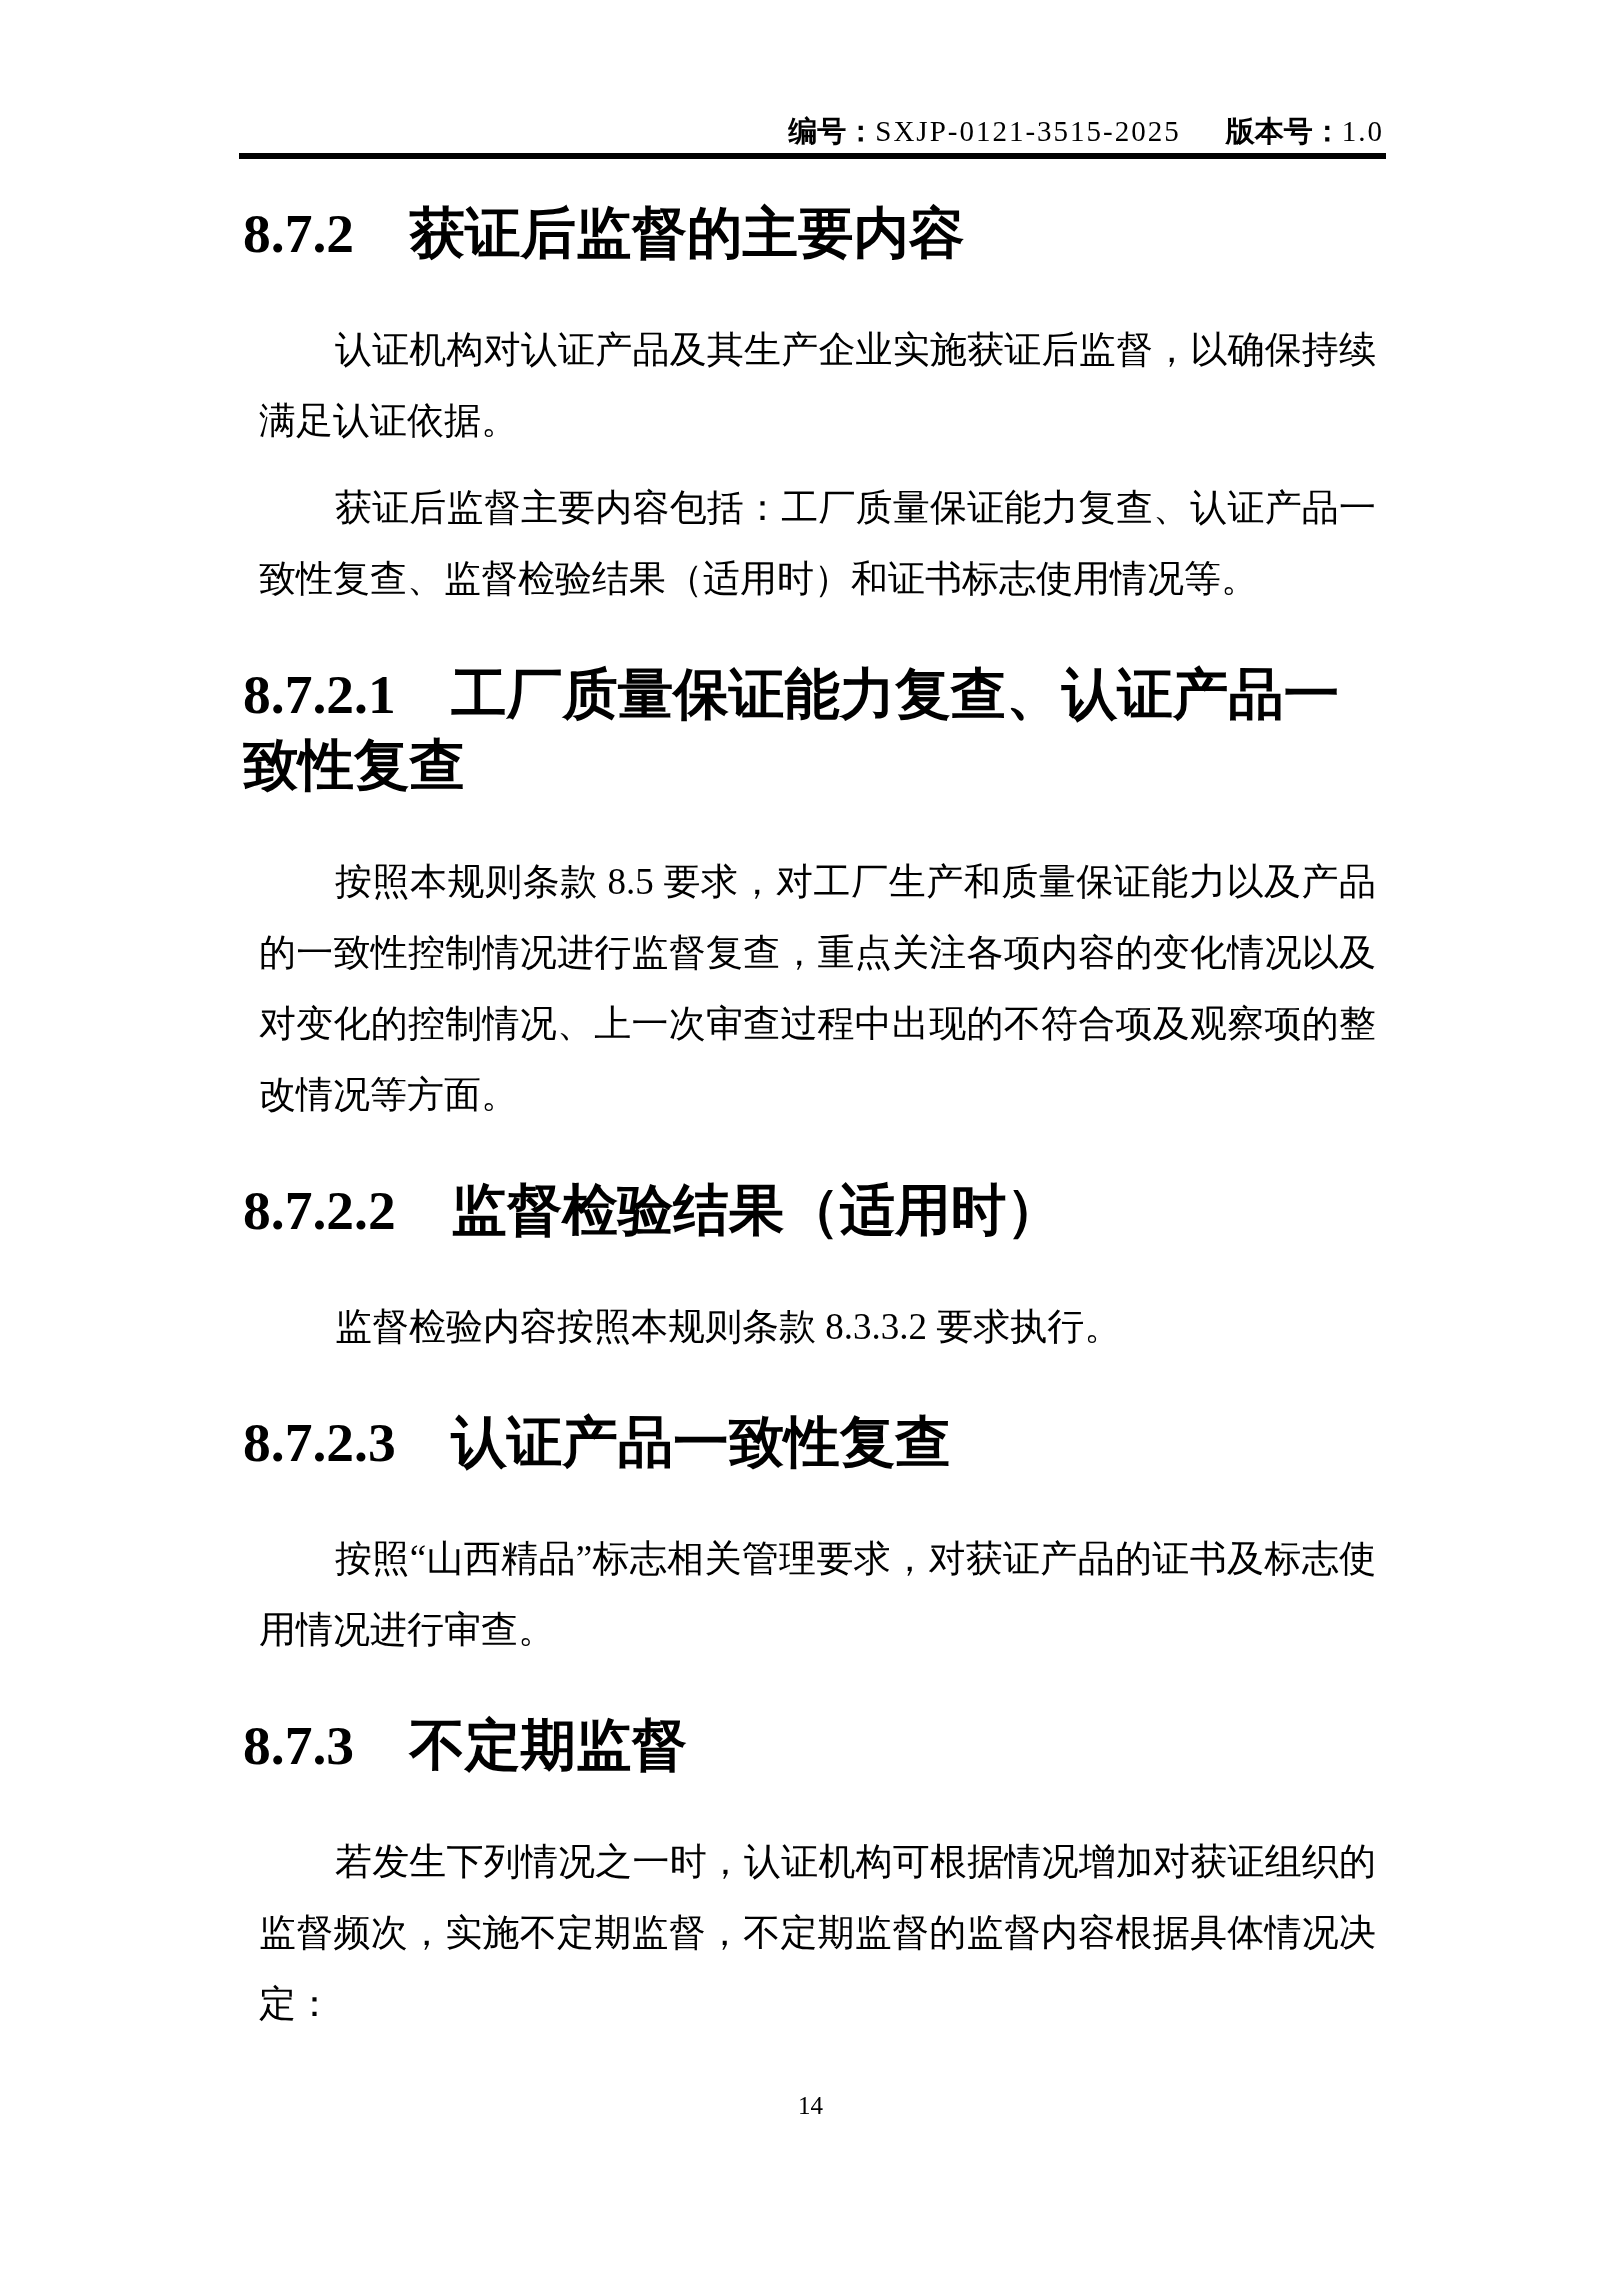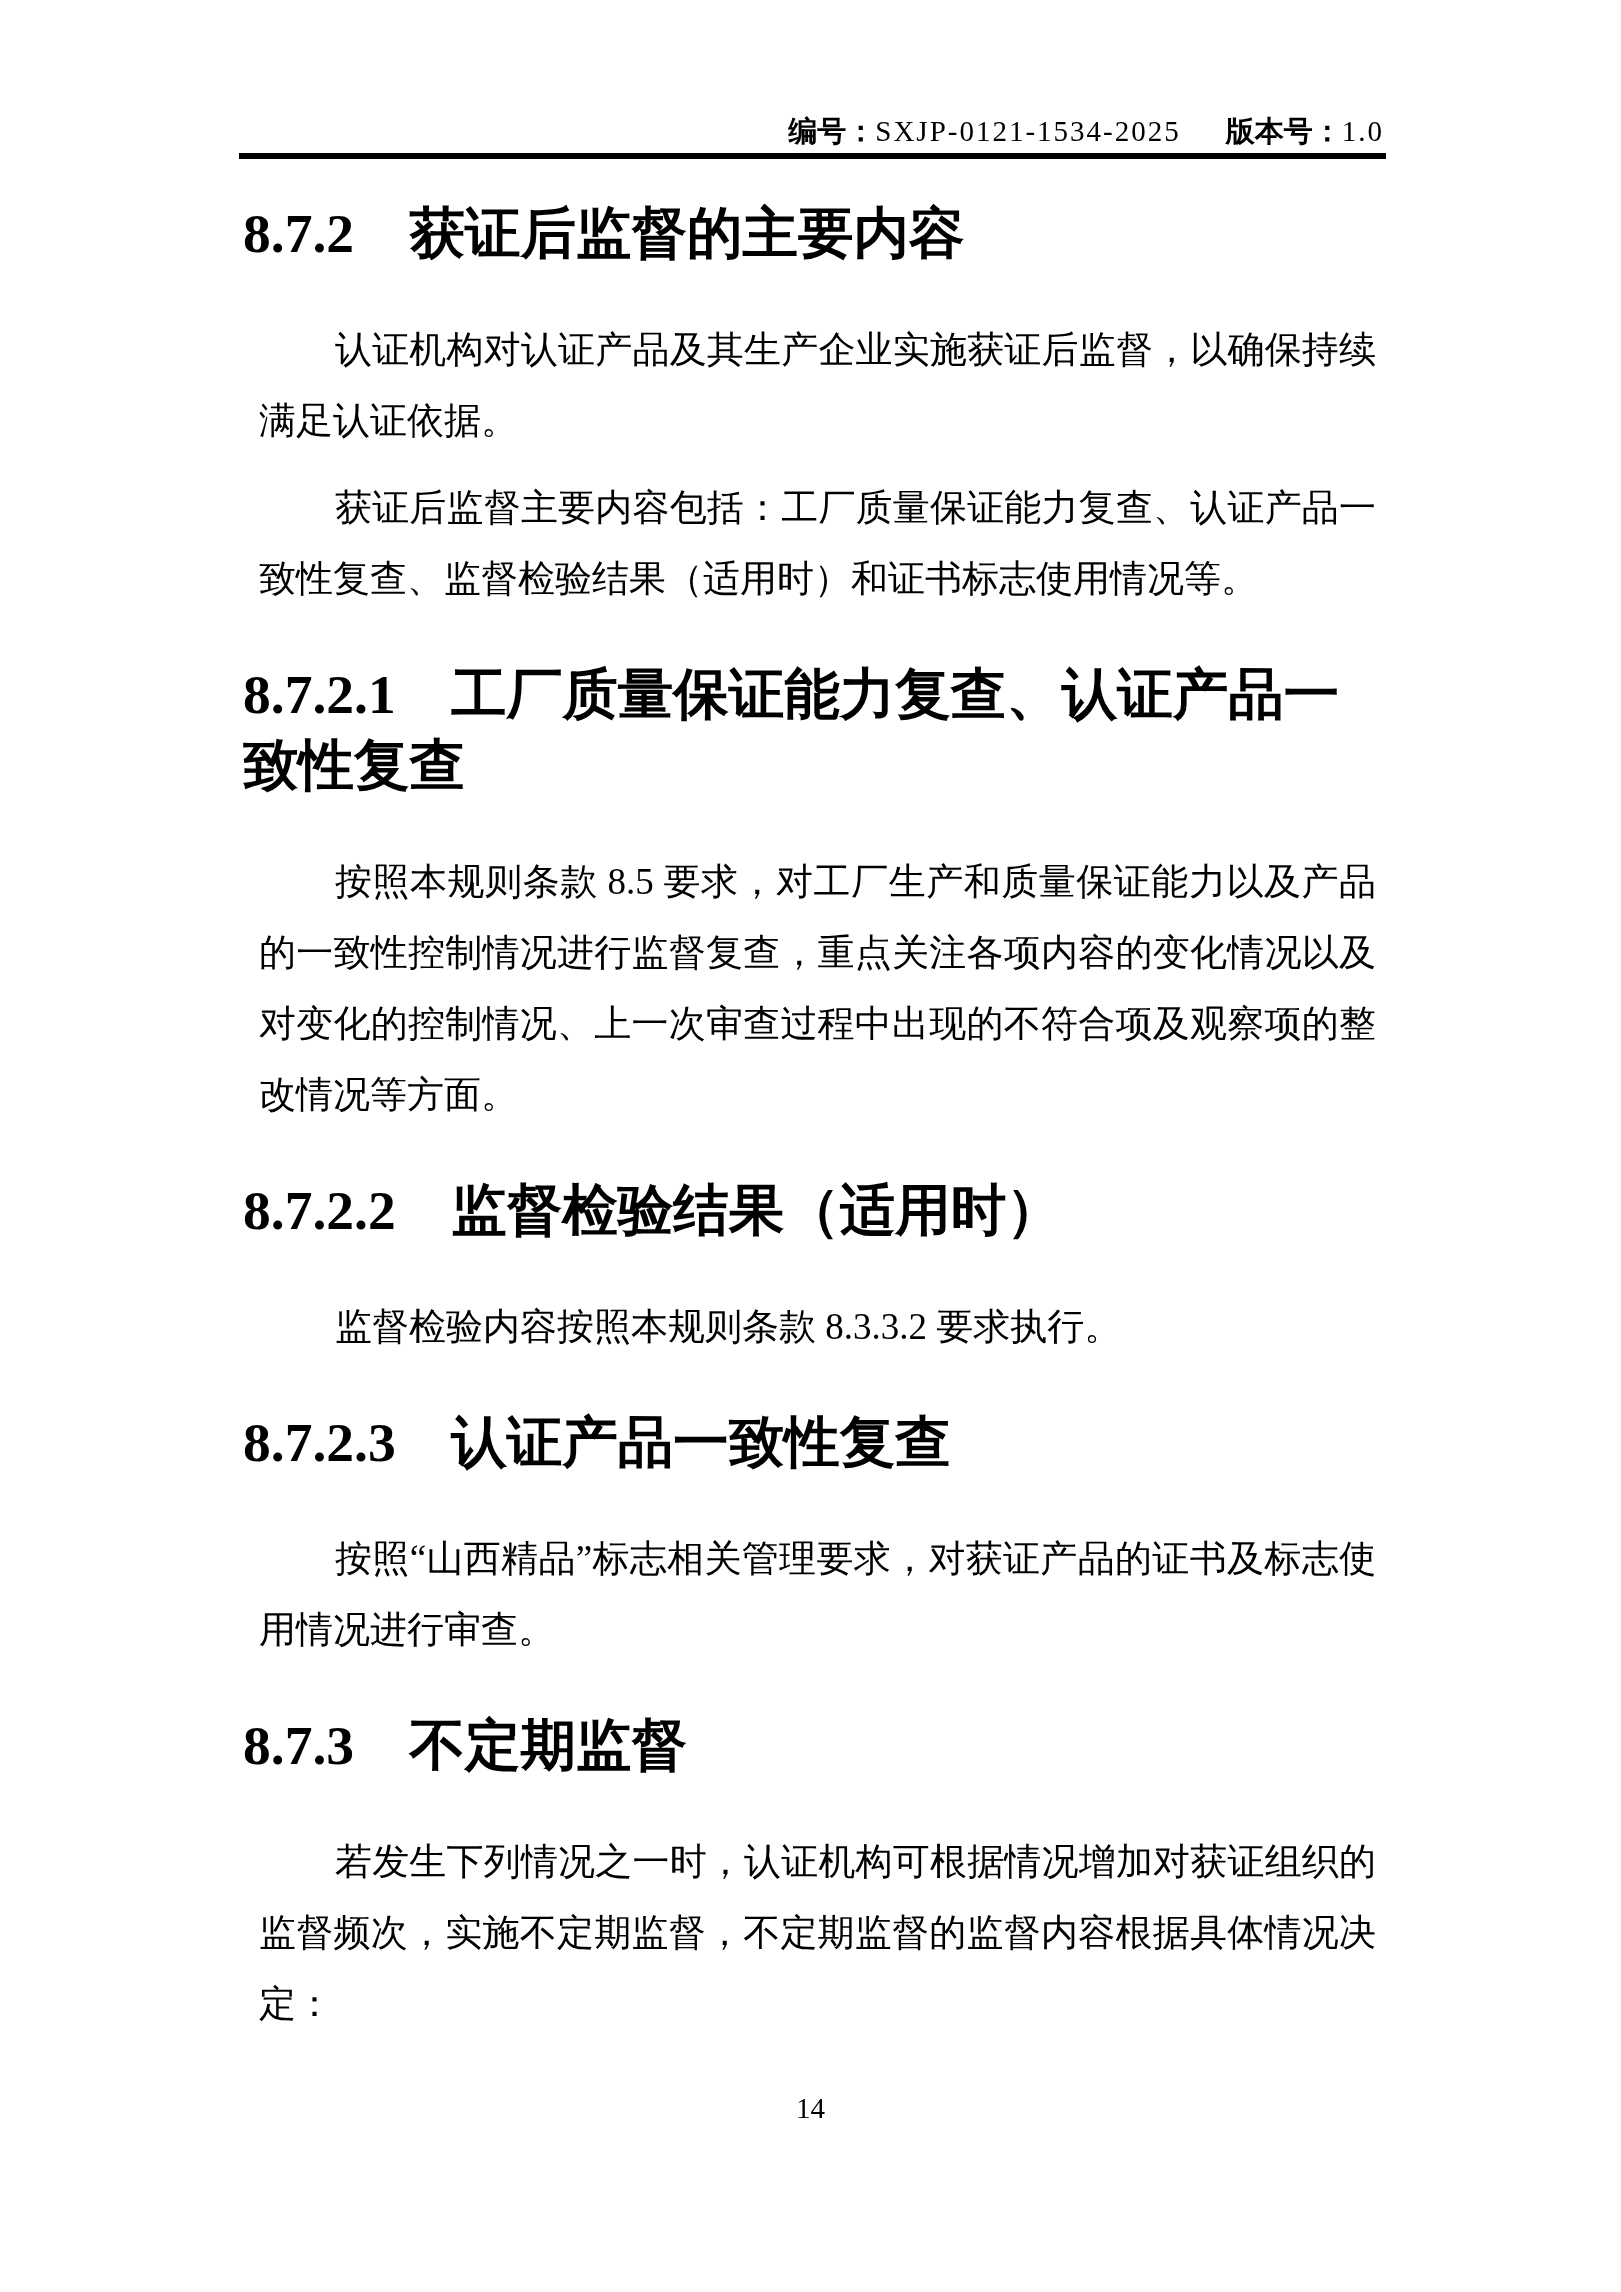--- a/index.html
+++ b/index.html
@@ -50,30 +50,30 @@
   .para {
     margin: 16px;
     text-indent: 76px;
   }
   .page-number {
     position: absolute;
     top: 2092px;
     left: 0;
     width: 100%;
     text-align: center;
-    font-size: 29px;
+    font-size: 25px;
   }
 </style>
 </head>
 <body>
 
 <div class="page">
 
   <div class="doc-header">
-    <span class="hdr-label">编号：</span><span class="hdr-value">SXJP-0121-1534-2025</span><span class="hdr-version-label">版本号：</span><span class="hdr-value">1.0</span>
+    <span class="hdr-label">编号：</span><span class="hdr-value">SXJP-0121-3515-2025</span><span class="hdr-version-label">版本号：</span><span class="hdr-value">1.0</span>
   </div>
 
   <div class="rule"></div>
 
   <div class="content">
     <h2 class="heading">8.7.2　获证后监督的主要内容</h2>
     <p class="para">认证机构对认证产品及其生产企业实施获证后监督，以确保持续满足认证依据。</p>
     <p class="para">获证后监督主要内容包括：工厂质量保证能力复查、认证产品一致性复查、监督检验结果（适用时）和证书标志使用情况等。</p>
     <h2 class="heading">8.7.2.1　工厂质量保证能力复查、认证产品一致性复查</h2>
     <p class="para">按照本规则条款 8.5 要求，对工厂生产和质量保证能力以及产品的一致性控制情况进行监督复查，重点关注各项内容的变化情况以及对变化的控制情况、上一次审查过程中出现的不符合项及观察项的整改情况等方面。</p>

